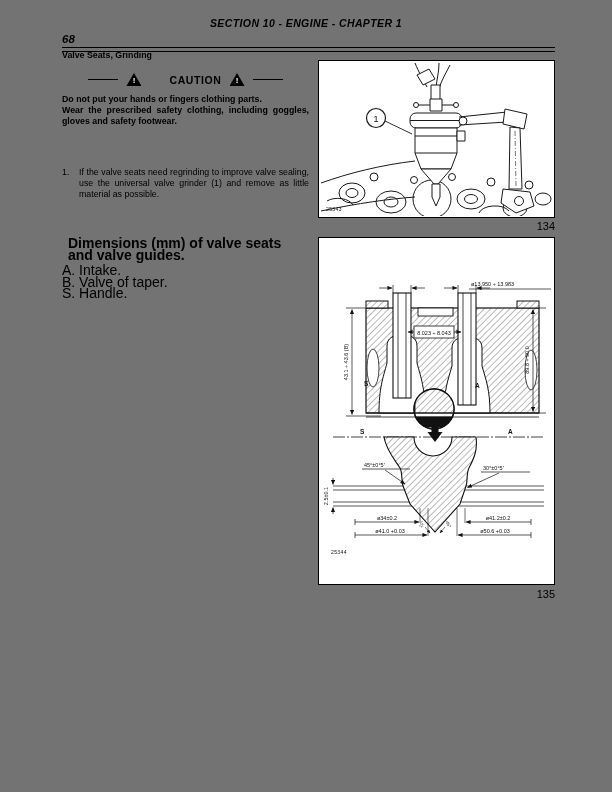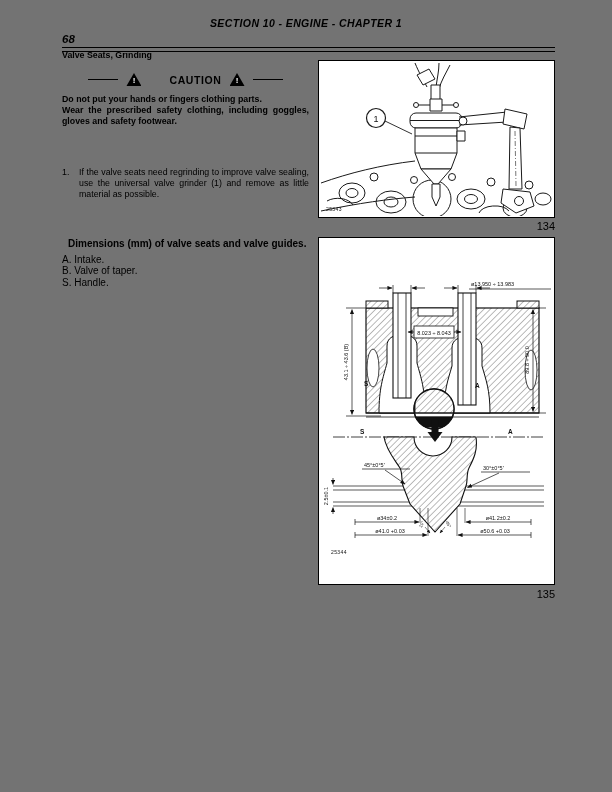--- a/index.html
+++ b/index.html
@@ -19,21 +19,21 @@
   .caution{top:73px;display:flex;align-items:center;justify-content:center;gap:8px;}
   .cline{flex:0 0 30px;border-top:1.6px solid #000;height:0;}
   .tri{width:15px;height:13px;background:#000;clip-path:polygon(50% 0,100% 100%,0 100%);
        display:flex;align-items:flex-end;justify-content:center;
        color:#fff;font-size:8px;font-weight:bold;line-height:1.1;}
   .clabel{font-size:10.5px;font-weight:bold;letter-spacing:.6px;padding-left:20px;}
   .safety{top:94px;font-size:8.8px;line-height:11px;font-weight:bold;text-align:justify;}
   .step{top:167px;display:flex;font-size:8.8px;line-height:11px;}
   .stepnum{flex:0 0 17px;}
   .steptext{flex:1;text-align:justify;}
-  .dimsec{top:238px;font-size:10px;line-height:11.5px;}
+  .dimsec{top:238px;font-size:14px;line-height:11.5px;}
   .dimhead{font-weight:bold;padding-left:6px;margin-bottom:4px;}
   
   .figbox{position:absolute;left:318px;width:237px;border:1.6px solid #000;background:#fff;box-sizing:border-box;}
   #fig134{top:60px;height:158px;}
   #fig135{top:237px;height:348px;}
   .figcap{position:absolute;left:318px;width:237px;text-align:right;font-size:11px;}
   #cap134{top:220px;}
   #cap135{top:588px;}
   svg{display:block;}
   svg text{font-family:"Liberation Sans",sans-serif;fill:#111;}

